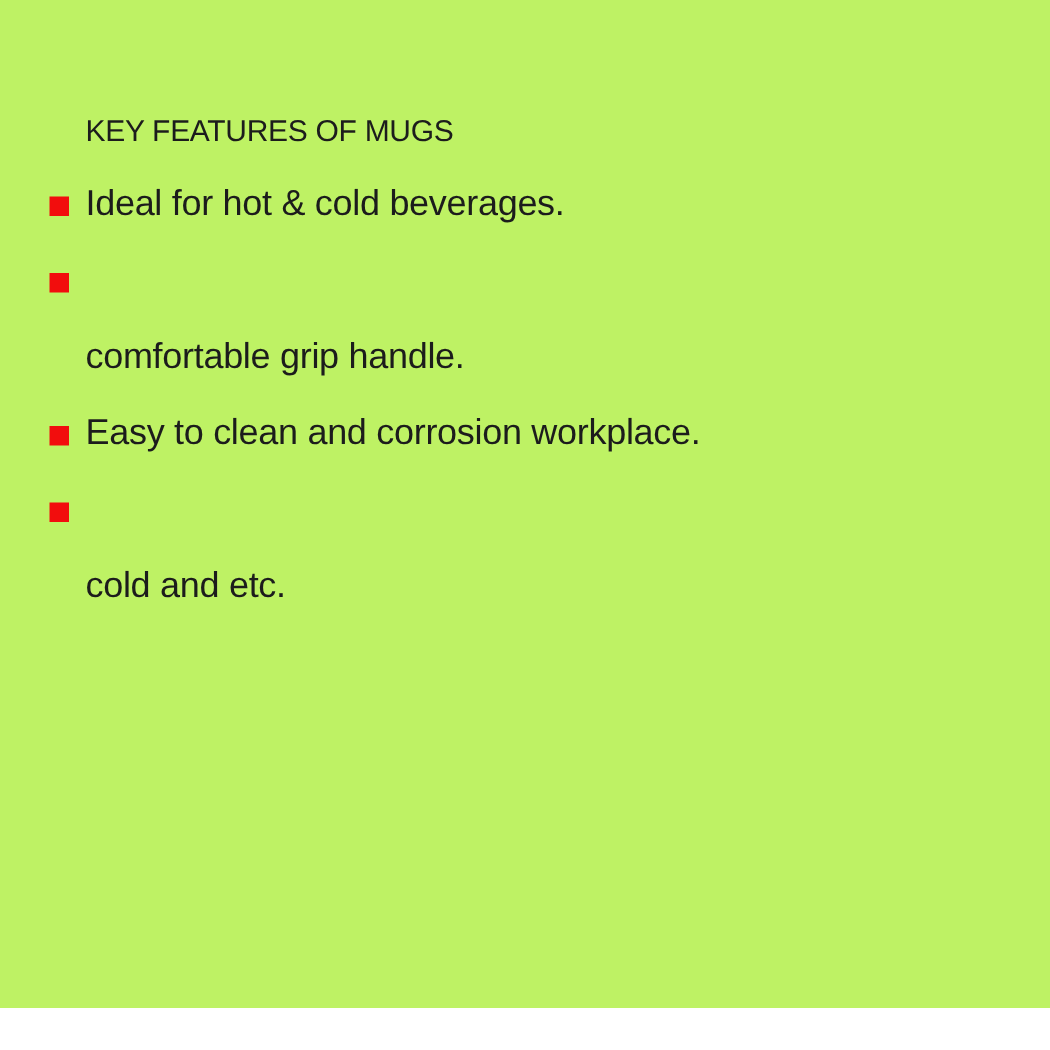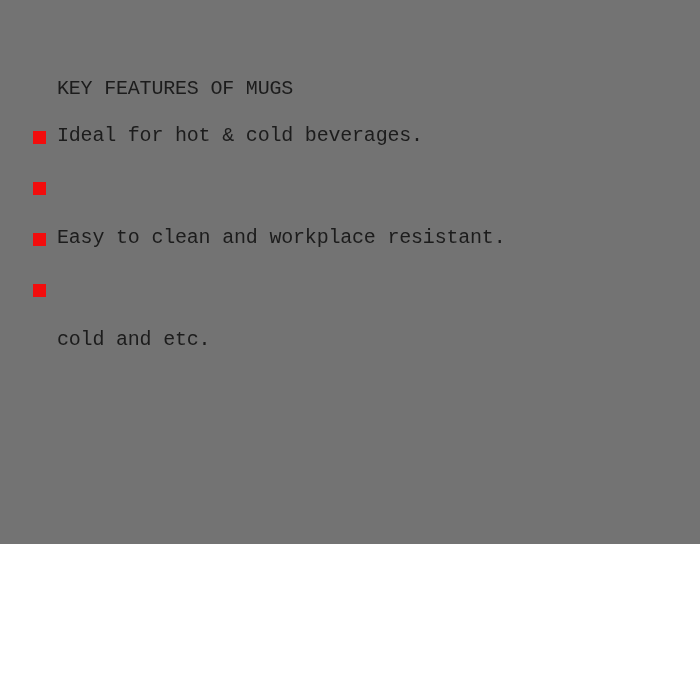--- a/index.html
+++ b/index.html
@@ -9,24 +9,23 @@
   body {
     width: 700px;
     height: 700px;
     background: #ffffff;
     font-family: "Liberation Sans", sans-serif;
     overflow: hidden;
   }
   .slide {
     position: relative;
     width: 700px;
-    height: 544px;
-    background: #737373;
+    height: 672px;
+    background: #bef264;
     color: var(--text, #1c1c1c);
-    font-family: Liberation Mono, monospace;
   }
   .title {
     position: absolute;
     left: 57px;
     top: 78px;
     margin: 0;
     font-size: 20px;
     line-height: 21px;
     font-weight: 400;
     letter-spacing: -0.2px;
@@ -36,21 +35,21 @@
   .features {
     position: absolute;
     left: 0;
     top: 110px;
     width: 700px;
   }
   .row {
     position: relative;
     height: 51px;
     padding-left: 57px;
-    font-size: 20px;
+    font-size: 24px;
     line-height: 51px;
     letter-spacing: -0.2px;
     color: var(--text, #1c1c1c);
     white-space: nowrap;
   }
   .marker {
     position: absolute;
     left: 33px;
     top: 21px;
     width: 13px;
@@ -59,17 +58,18 @@
   }
 </style>
 </head>
 <body style="background: rgb(255, 255, 255);">
 
 <div class="slide">
   <h1 class="title">KEY FEATURES OF MUGS</h1>
   <div class="features" id="feature-list">
       <div class="row"><span class="marker"></span><span>Ideal for hot &amp; cold beverages.</span></div>
       <div class="row"><span class="marker"></span></div>
-      <div class="row"><span class="marker"></span><span>Easy to clean and workplace resistant.</span></div>
+      <div class="row"><span>comfortable grip handle.</span></div>
+      <div class="row"><span class="marker"></span><span>Easy to clean and corrosion workplace.</span></div>
       <div class="row"><span class="marker"></span></div>
       <div class="row"><span>cold and etc.</span></div>
     </div>
 </div>
 
 </body></html>

